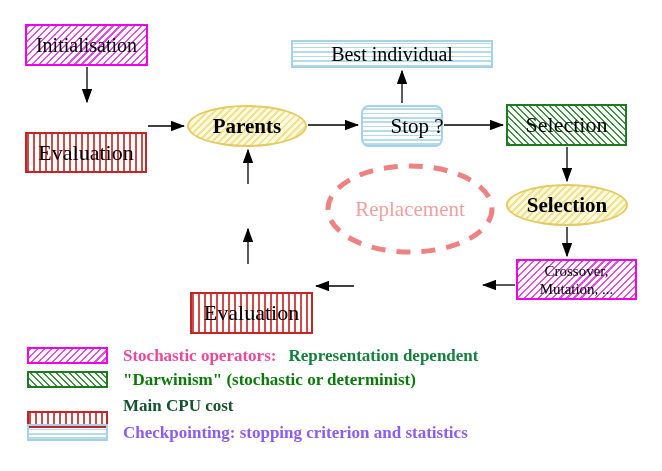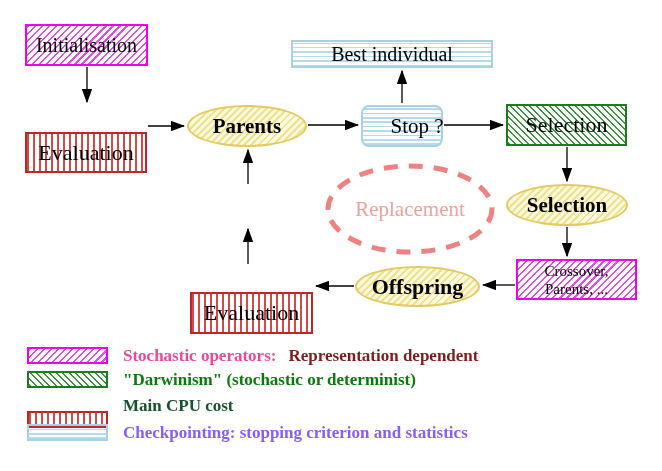--- a/index.html
+++ b/index.html
@@ -92,32 +92,31 @@
 
   <div class="node hatch-green" style="left:506px;top:104px;width:121px;height:42px;font-size:22px">Selection</div>
 
 
   <div class="gen-label" style="left:328px;top:188px;width:164px;height:42px">Replacement</div>
 
   <div class="node ellipse-yellow" style="left:506px;top:184px;width:122px;height:42px;font-size:21px">Selection</div>
 
   <div class="node stripe-red" style="left:190px;top:265px;width:123px;height:42px;font-size:22px">Evaluation</div>
 
-  <div class="node ellipse-yellow" style="left:355px;top:266px;width:125px;height:41px;font-size:22px">Offspring</div>
 
   <div class="node hatch-magenta" style="left:516px;top:259px;width:121px;height:41px;font-size:15px;flex-direction:column;line-height:1.2">
     <span>Crossover,</span>
-    <span>Parents, ...</span>
+    <span>Mutation, ...</span>
   </div>
 
   <div>
     <div class="legend-row" style="left:0;top:347px;width:662px;height:17px">
       <span class="swatch hatch-magenta" style="left:27px"></span>
       <span class="legend-text">
-        <span style="color:#ec4899">Stochastic operators:</span><span class="sec" style="color:#7f1d1d">Representation dependent</span>
+        <span style="color:#ec4899">Stochastic operators:</span><span class="sec" style="color:#15803d">Representation dependent</span>
       </span>
     </div>
     <div class="legend-row" style="left:0;top:371px;width:662px;height:17px">
       <span class="swatch hatch-green" style="left:27px"></span>
       <span class="legend-text" style="color:#0a7a0a">"Darwinism" (stochastic or determinist)</span>
     </div>
     <div class="legend-row" style="left:0;top:397px;width:662px;height:17px">
       <span class="swatch stripe-red" style="left:27px"></span>
       <span class="legend-text" style="color:#14532d">Main CPU cost</span>
     </div>

